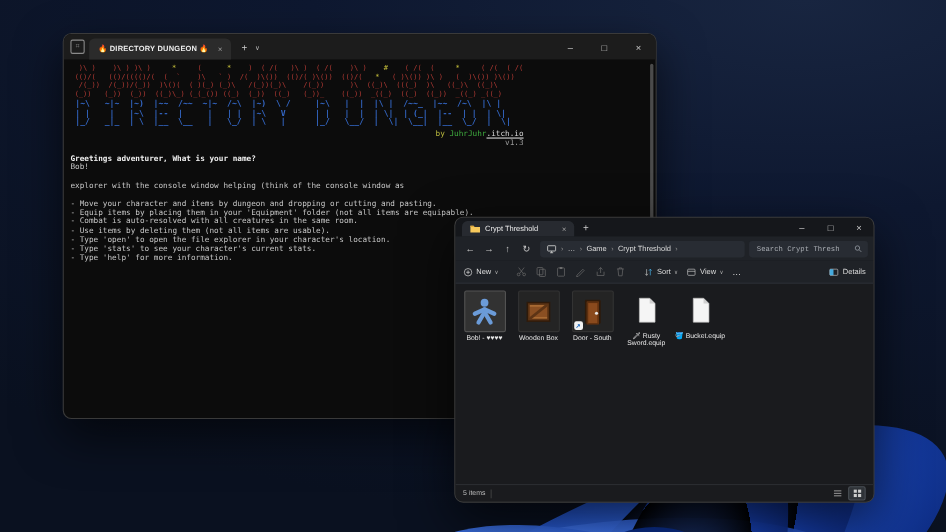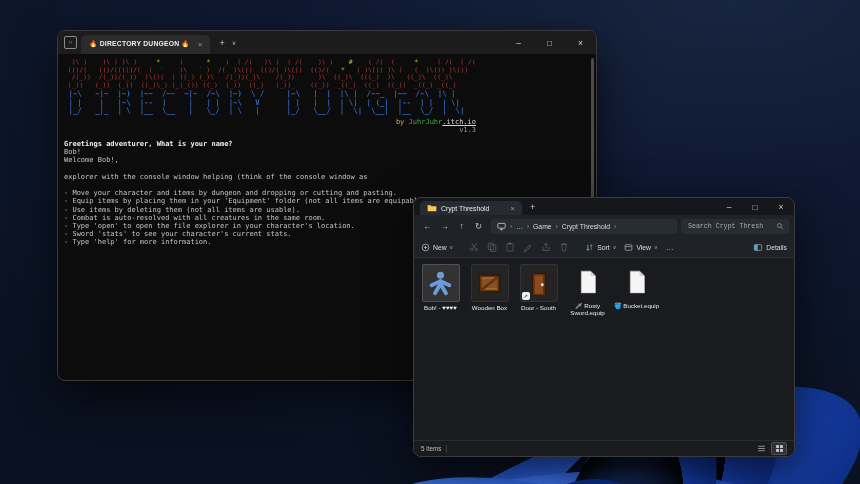--- a/index.html
+++ b/index.html
@@ -137,30 +137,29 @@
     <div class="term-body">
       <pre class="flames" id="flames"><div><span>  )\ )    )\ ) )\ )     </span><span class="spark">*</span><span>     (      </span><span class="spark">*</span><span>    )  ( /(   )\ )  ( /(    )\ )    </span><span class="spark">#</span><span>    ( /(  (     </span><span class="spark">*</span><span>     ( /(  ( /(</span></div><div><span> (()/(   (()/(((()/(  (  `    )\   ` )  /(  )\())  (()/( )\())  (()/(   </span><span class="spark">*</span><span>   ( )\()) )\ )   (  )\()) )\())</span></div><div><span>  /(_))  /(_))/(_))  )\()(  ( )(_) (_)\   /(_))(_)\    /(_))      )\  ((_)\  (((_)  )\   ((_)\  ((_)\</span></div><div><span> (_))   (_))  (_))  ((_)\_) (_(_()) ((_)  (_))  ((_)   (_))_    ((_))  _((_)  ((_)  ((_))  _((_) _((_)</span></div></pre>
       <pre class="title-art" id="titleart"> |~\   ~|~  |~)  |~~  /~~  ~|~  /~\  |~)  \ /     |~\   |  |  |\ |  /~~_  |~~  /~\  |\ |
  | |    |   |~\  |--  |     |   | |  |~\   V      | |   |  |  | \|  | (_|  |--  | |  | \|
  |_/   _|_  | \  |__  \__   |   \_/  | \   |      |_/   \__/  |  \|  \__|  |__  \_/  |  \|</pre>
       <div class="attribution"><span class="attr-by">by </span><span class="attr-author">JuhrJuhr</span><span class="attr-site">.itch.io</span><span class="attr-version">v1.3</span>
       </div>
       <div class="term-lines" id="term-lines">
           <div class="tline bold">Greetings adventurer, What is your name?</div>
           <div class="tline">Bob!</div>
-          <div class="tline">Welcome Bob!,</div>
           <div class="tline">&nbsp;</div>
           <div class="tline">explorer with the console window helping (think of the console window as</div>
           <div class="tline">&nbsp;</div>
           <div class="tline">- Move your character and items by dungeon and dropping or cutting and pasting.</div>
           <div class="tline">- Equip items by placing them in your 'Equipment' folder (not all items are equipable).</div>
+          <div class="tline">- Combat is auto-resolved with all creatures in the same room.</div>
           <div class="tline">- Use items by deleting them (not all items are usable).</div>
-          <div class="tline">- Combat is auto-resolved with all creatures in the same room.</div>
           <div class="tline">- Type 'open' to open the file explorer in your character's location.</div>
-          <div class="tline">- Sword 'stats' to see your character's current stats.</div>
+          <div class="tline">- Type 'stats' to see your character's current stats.</div>
           <div class="tline">- Type 'help' for more information.</div>
           <div class="tline">&nbsp;</div>
         </div>
       <div class="term-scrollbar"></div>
     </div>
   </div>
 
   <div class="explorer-window">
     <div class="exp-tabbar">
       <div class="exp-tab">

